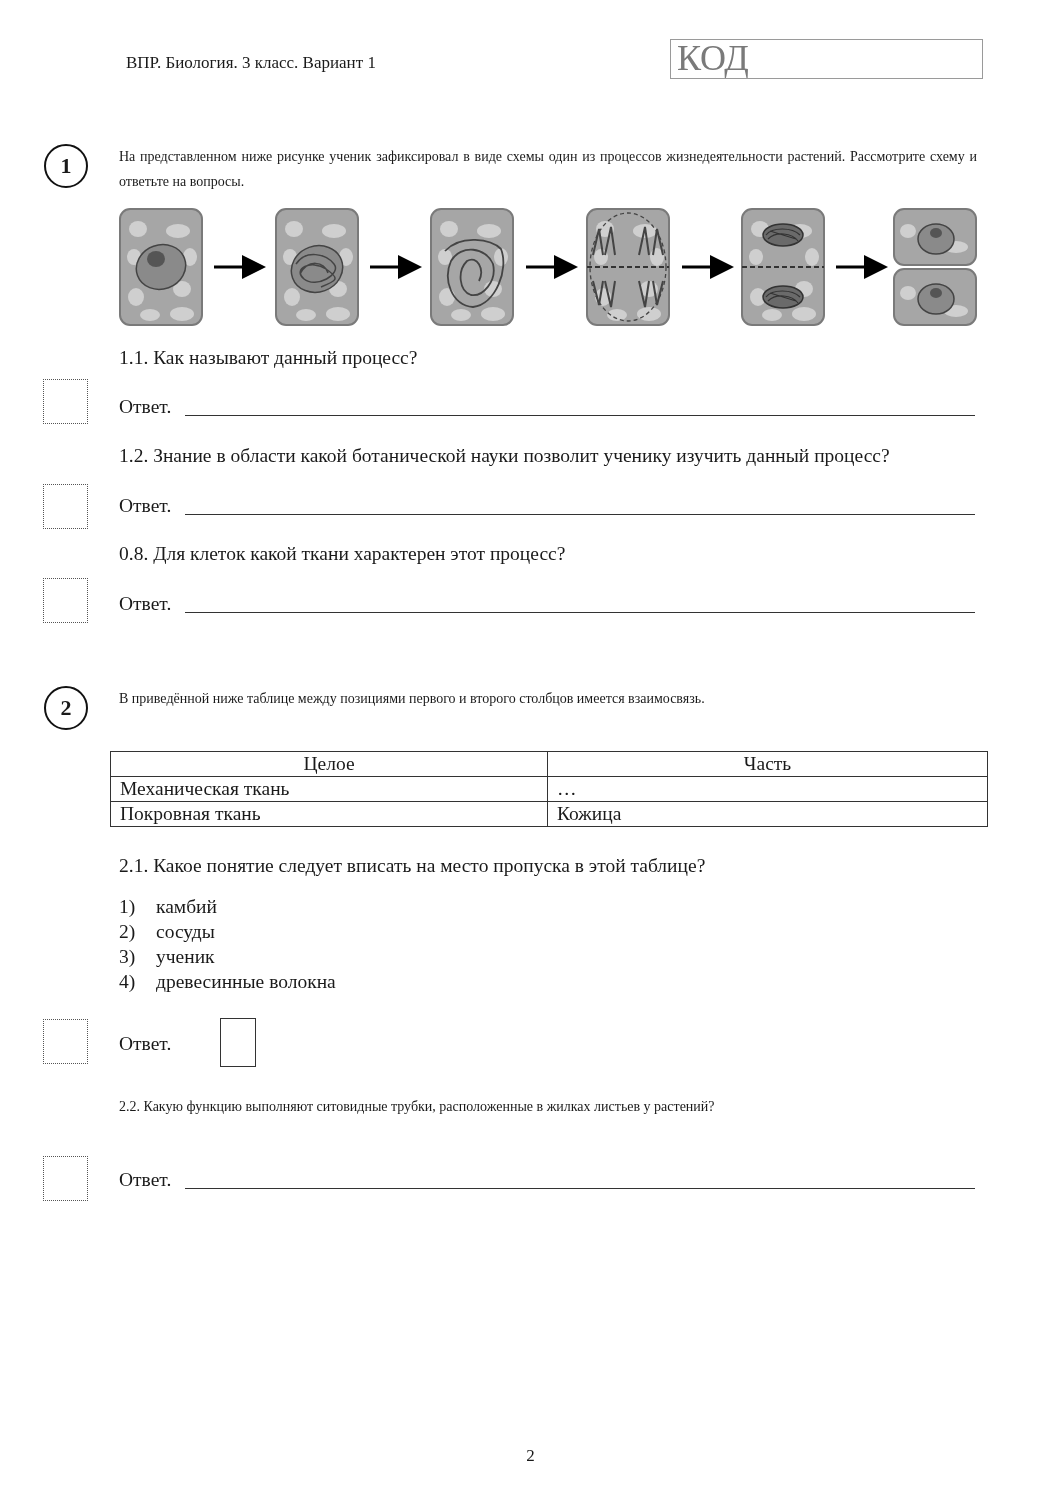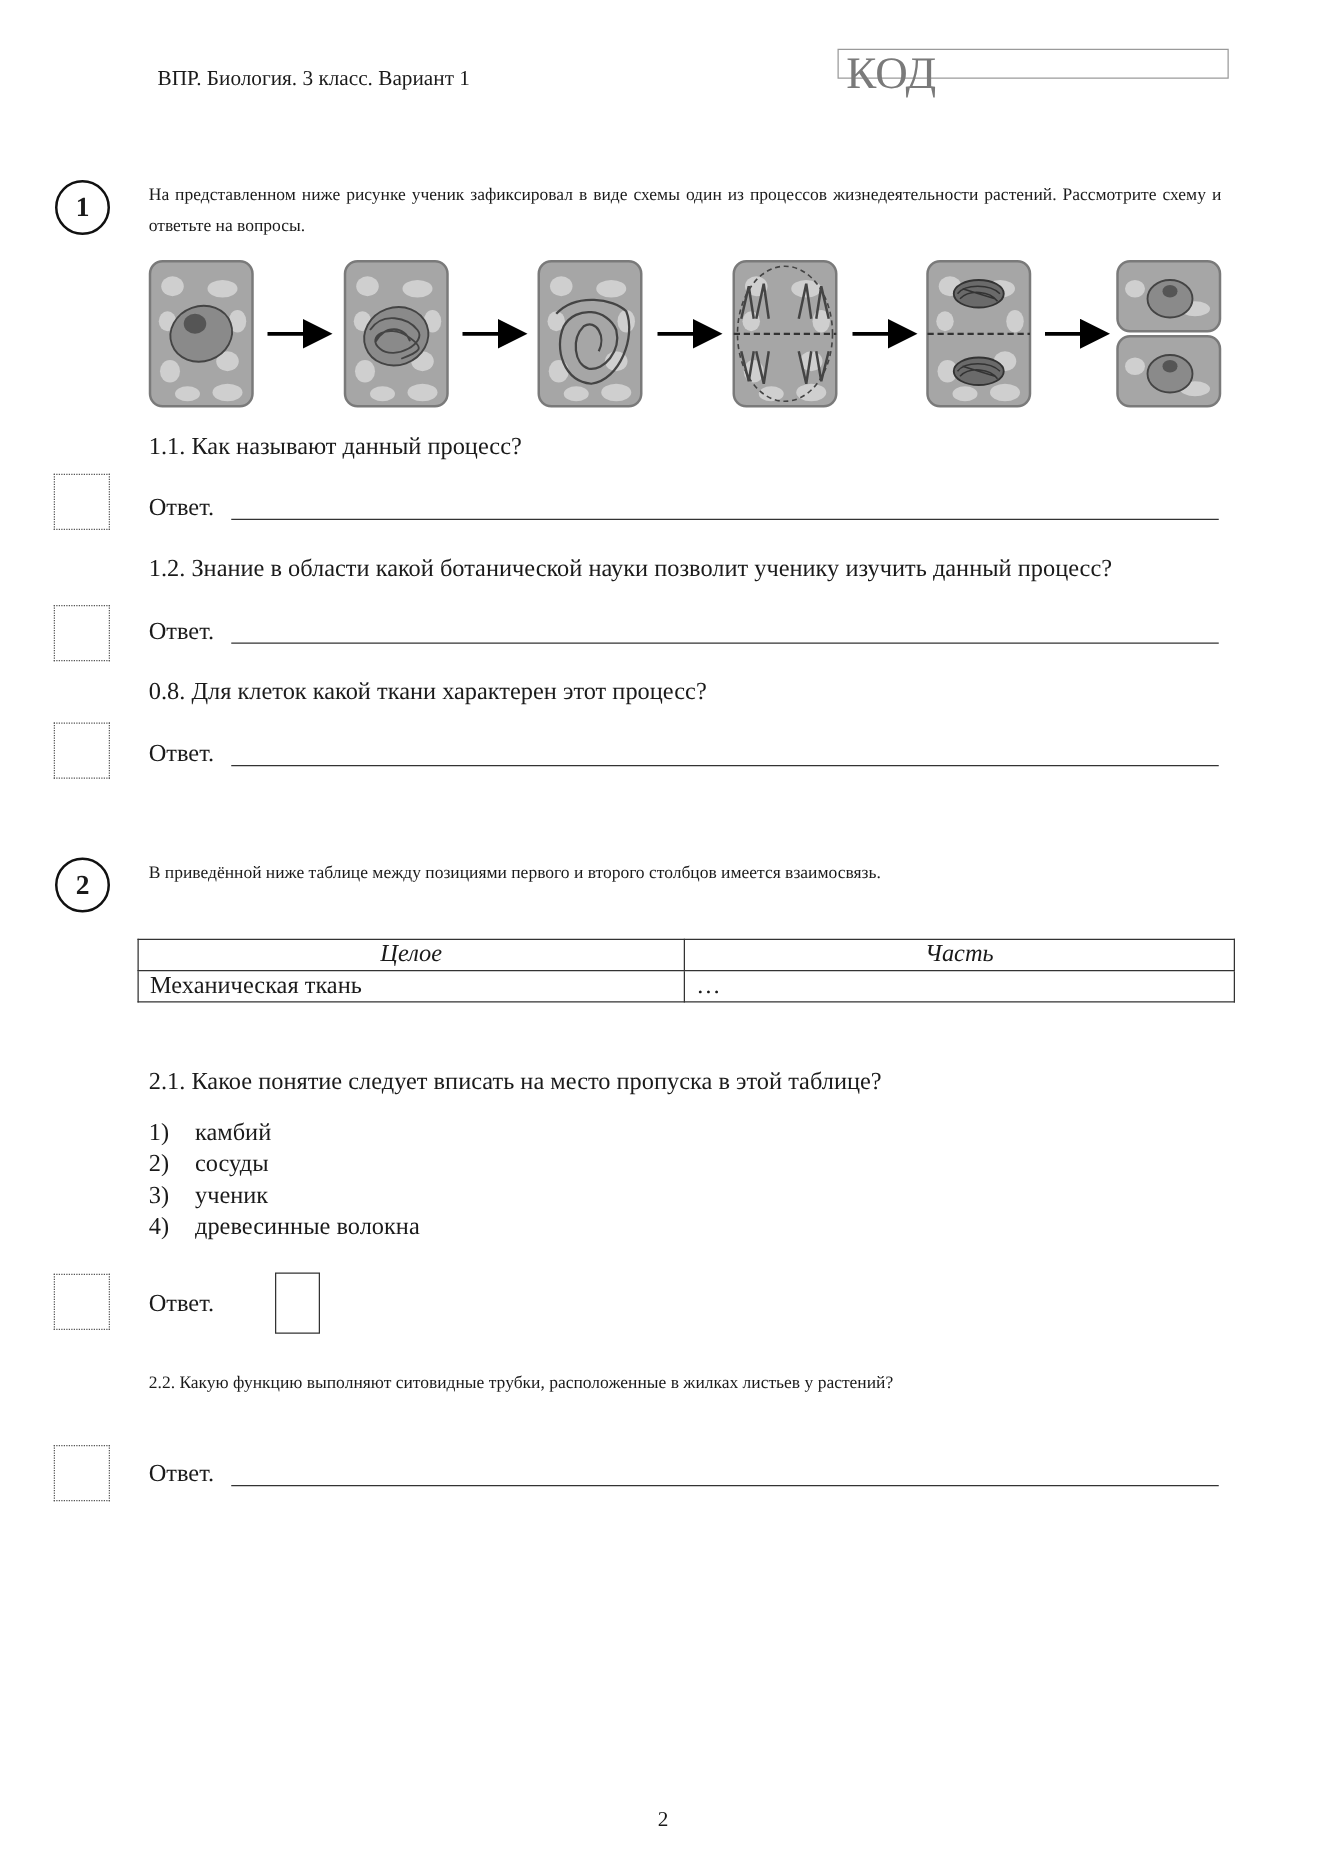--- a/index.html
+++ b/index.html
@@ -1,31 +1,31 @@
 <!DOCTYPE html>
 <html><head>
 <meta charset="utf-8">
 <style>
   html, body { margin:0; padding:0; background:#fff; }
   body { width:1061px; height:1500px; position:relative; overflow:hidden;
          font-family:"Liberation Serif","DejaVu Serif",serif; color:#1a1a1a; }
   .abs { position:absolute; }
   .hdr { left:126px; top:53px; font-size:17px; }
-  .code-box { left:670px; top:39px; width:313px; height:24px; border:1.5px solid #9a9a9a; box-sizing:border-box; }
+  .code-box { left:670px; top:39px; width:313px; height:40px; border:1.5px solid #9a9a9a; box-sizing:border-box; }
   .code-label { position:absolute; left:6px; top:-2px; font-size:36px; color:#7a7a7a; line-height:40px; }
   .qnum { width:44px; height:44px; border:2px solid #111; border-radius:50%; box-sizing:border-box;
           display:flex; align-items:center; justify-content:center; font-size:22px; font-weight:bold; }
   .para { font-size:14px; line-height:25px; text-align:justify; text-align-last:auto; }
   .text { font-size:19.5px; line-height:25px; white-space:nowrap; }
   .mark-box { width:45px; height:45px; border:1px dotted #555; box-sizing:border-box; }
   .answer-line { border-bottom:1.5px solid #333; height:1px; }
   .ans-cell { width:36px; height:49px; border:1.5px solid #333; box-sizing:border-box; }
   table.rel { border-collapse:collapse; font-size:19.5px; width:878px; }
   table.rel td { border:1.5px solid #333; padding:0 9px; height:24px; line-height:24px; }
-  table.rel td.h { text-align:center;font-style:italic; }
+  table.rel td.h { text-align:center; }
   .opt { font-size:19.5px; line-height:25px; }
   .opt span.n { display:inline-block; width:37px; }
   .pagenum { left:0; width:1061px; text-align:center; top:1446px; font-size:17px; }
 </style>
 </head>
 <body>
 
 <div class="abs hdr">ВПР. Биология. 3 класс. Вариант 1</div>
 <div class="abs code-box">
   <span class="code-label">КОД</span>
@@ -134,20 +134,24 @@
 <table class="abs rel" style="left:110px;top:751px;">
   <tbody>
       <tr>
     <td class="h" style="width:418px;">Целое</td>
     <td class="h">Часть</td>
   </tr>
   <tr>
     <td>Механическая ткань</td>
     <td>…</td>
   </tr>
+  <tr>
+    <td>Покровная ткань</td>
+    <td>Кожица</td>
+  </tr>
 </tbody>
   </table>
 
 <div class="abs text" style="left:119px;top:853px;">2.1. Какое понятие следует вписать на место пропуска в этой таблице?</div>
 <div class="abs" style="left:119px;top:894px;">
   <div class="opt"><span class="n">1)</span><span>камбий</span></div>
   <div class="opt"><span class="n">2)</span><span>сосуды</span></div>
   <div class="opt"><span class="n">3)</span><span>ученик</span></div>
   <div class="opt"><span class="n">4)</span><span>древесинные волокна</span></div>
 </div>

